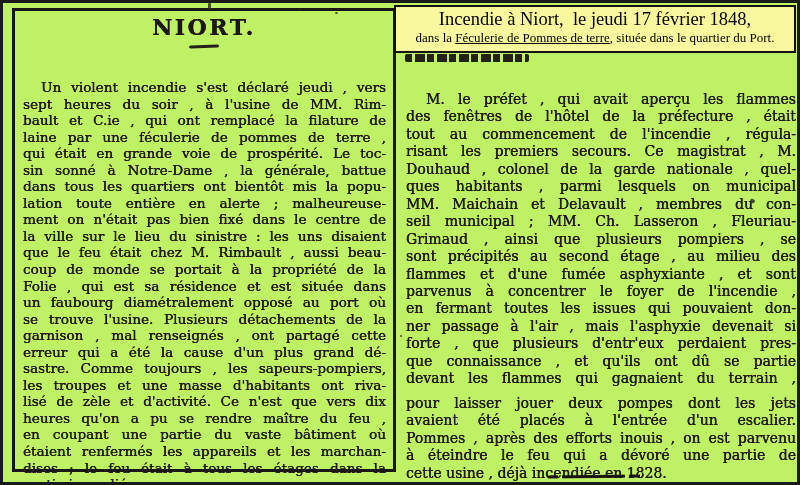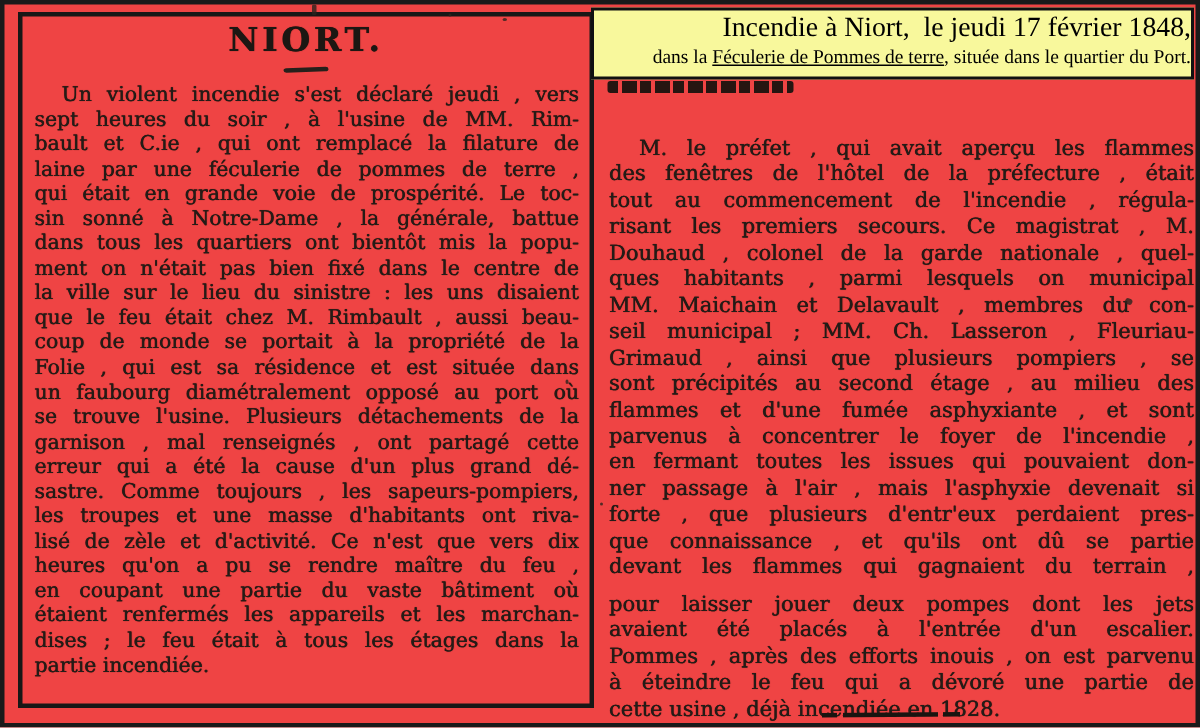--- a/index.html
+++ b/index.html
@@ -1,18 +1,18 @@
 <!DOCTYPE html>
 <html><head>
 <meta charset="utf-8">
 <style>
   html,body { margin:0; padding:0; background:#ffffff; }
   .frame {
     position:relative; width:800px; height:485px; box-sizing:border-box;
-    border:3px solid #1a1a1a; background:#ef4444; overflow:hidden;
+    border:3px solid #1a1a1a; background:#bef264; overflow:hidden;
     font-family:"DejaVu Serif", "Liberation Serif", serif;
   }
   
   .leftbox {
     position:absolute; left:9px; top:5px; width:384px; height:464px;
     box-sizing:border-box; border:3px solid #1d1c1b;
   }
   .inked {
     color:#27211d;
     text-shadow:0.2px 0.2px 0.55px rgba(28,20,12,.9), -0.2px 0.2px 0.4px rgba(28,20,12,.45);
@@ -26,26 +26,26 @@
     width:30px; height:3px; background:#2a2520; margin:5px auto 0;
     border-radius:2px/1.5px; transform:rotate(-2deg);
   }
   .leftlines { position:absolute; left:8px; right:7px; top:44px; }
   .lines .line {
     font-size:13.6px; line-height:16.55px;
     text-align:justify; text-align-last:justify;
   }
   .lines .line:last-child { text-align-last:auto; }
   .all-just .line:last-child { text-align-last:justify; }
-  .leftlines .line:first-child { text-indent:18px; }
+  .leftlines .line:first-child { text-indent:18px;margin-top:24px; }
   
   .caption {
     position:absolute; top:2px; left:391px; right:1px; height:48px;
     box-sizing:border-box; background:#f8f89c; border:2px solid #111;
-    text-align:right; color:#000; font-family:"Liberation Serif", serif;
+    text-align:center; color:#000; font-family:"Liberation Serif", serif;
   }
   .cap1 { font-size:18.5px; margin-top:2px; white-space:pre-wrap; }
   .cap2 { font-size:13px; margin-top:0; white-space:pre-wrap; }
   .u { text-decoration:underline; }
   
   .obscured {
     position:absolute; left:402px; top:51px; width:124px; height:8px;
     background:repeating-linear-gradient(90deg,
       #17120e 0 7px, rgba(23,18,14,0) 7px 10px,
       #17120e 10px 20px, rgba(23,18,14,0) 20px 22px);
@@ -80,20 +80,21 @@
     <div class="title">NIORT.</div>
     <div class="title-rule"></div>
     <div class="lines leftlines">
         <div class="line">Un violent incendie s'est déclaré jeudi , vers</div>
         <div class="line">sept heures du soir , à l'usine de MM. Rim-</div>
         <div class="line">bault et C.ie , qui ont remplacé la filature de</div>
         <div class="line">laine par une féculerie de pommes de terre ,</div>
         <div class="line">qui était en grande voie de prospérité. Le toc-</div>
         <div class="line">sin sonné à Notre-Dame , la générale, battue</div>
         <div class="line">dans tous les quartiers ont bientôt mis la popu-</div>
+        <div class="line">lation toute entière en alerte ; malheureuse-</div>
         <div class="line">ment on n'était pas bien fixé dans le centre de</div>
         <div class="line">la ville sur le lieu du sinistre : les uns disaient</div>
         <div class="line">que le feu était chez M. Rimbault , aussi beau-</div>
         <div class="line">coup de monde se portait à la propriété de la</div>
         <div class="line">Folie , qui est sa résidence et est située dans</div>
         <div class="line">un faubourg diamétralement opposé au port où</div>
         <div class="line">se trouve l'usine. Plusieurs détachements de la</div>
         <div class="line">garnison , mal renseignés , ont partagé cette</div>
         <div class="line">erreur qui a été la cause d'un plus grand dé-</div>
         <div class="line">sastre. Comme toujours , les sapeurs-pompiers,</div>

